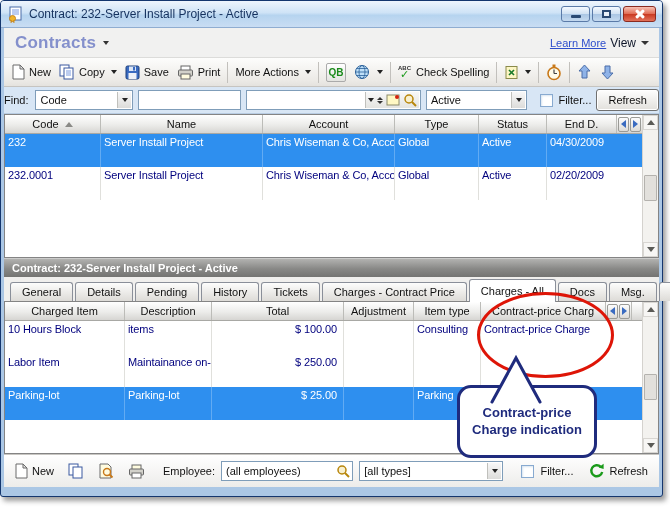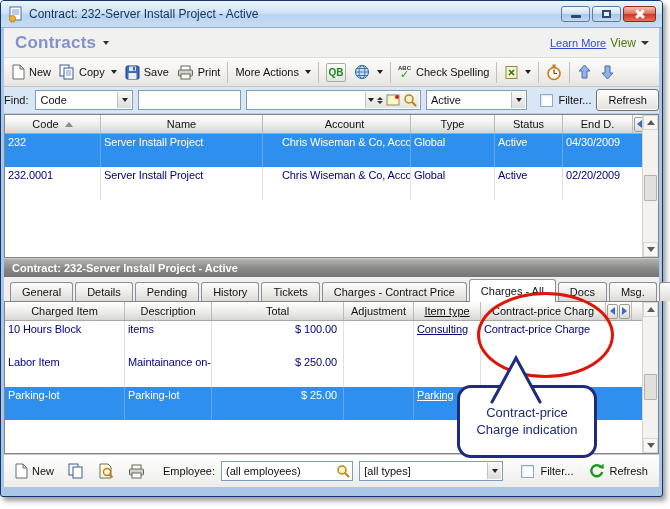--- a/index.html
+++ b/index.html
@@ -28,21 +28,21 @@
   .glyph-x2{transform:translate(-50%,-50%) rotate(-45deg);}
 
   
   .page-header{position:absolute;left:3px;right:3px;top:27px;height:30px;background:#f1f1f0;
                display:flex;align-items:center;justify-content:space-between;padding:0 10px 0 11px;
                border-bottom:1px solid #dcdcda;}
   .ph-left{display:flex;align-items:center;gap:7px;}
   .ph-title{font-size:17px;font-weight:bold;color:#8490cc;letter-spacing:.2px;}
   .ph-right{display:flex;align-items:center;gap:4px;}
   .learn-more{font-size:11px;color:#2e4ecc;text-decoration:underline;cursor:pointer;}
-  .view-menu{display:flex;align-items:center;gap:5px;font-size:12px;color:#4d7c0f;cursor:pointer;}
+  .view-menu{display:flex;align-items:center;gap:5px;font-size:12px;color:#0f172a;cursor:pointer;}
   .tri-down{width:0;height:0;border-left:4px solid transparent;border-right:4px solid transparent;border-top:4px solid #333;}
   .tri-down.small{border-left-width:3px;border-right-width:3px;border-top-width:4px;}
 
   
   .toolbar{position:absolute;left:3px;right:3px;top:57px;height:29px;display:flex;align-items:center;
            padding:0 4px;background:linear-gradient(#fdfdfc,#eceae6 80%,#e4e2de);border-bottom:1px solid #c6c4c0;}
   .tb-btn{display:flex;align-items:center;gap:4px;padding:2px 4px;font-size:11px;color:#111;cursor:pointer;white-space:nowrap;}
   .tb-sep{width:1px;height:21px;background:#c2c0bc;margin:0 3px;flex:0 0 auto;}
   .dd-tri{width:0;height:0;border-left:3px solid transparent;border-right:3px solid transparent;border-top:4px solid #222;margin-left:2px;}
   .qb-face{width:20px;height:19px;border:1px solid #aaa;border-radius:2px;background:linear-gradient(#fff,#e4e4e0);
@@ -88,23 +88,23 @@
            display:flex;align-items:center;justify-content:center;cursor:pointer;}
   .tri-l{width:0;height:0;border-top:4px solid transparent;border-bottom:4px solid transparent;border-right:5px solid #3a6bc0;}
   .tri-r{width:0;height:0;border-top:4px solid transparent;border-bottom:4px solid transparent;border-left:5px solid #3a6bc0;}
   .grid-row{display:flex;height:33px;font-size:11px;color:#00007e;letter-spacing:-.1px;cursor:default;}
   .grid-row.selected{background:#2e8fef;color:#fff;}
   .g-cell{padding:2px 3px;border-right:1px solid #e0e0dc;overflow:hidden;white-space:nowrap;flex:0 0 auto;}
   .grid-row.selected .g-cell{border-right-color:rgba(255,255,255,.25);}
   .g-right{text-align:right;padding-right:6px;}
   .g-last{flex:1 1 auto;border-right:none;}
   
-  .tg0{width:96px;}.tg1{width:162px;}.tg2{width:132px;margin-left:16px;}.tg3{width:84px;}.tg4{width:68px;}.tg5{width:70px;}
-  
-  .bg0{width:120px;}.bg1{width:87px;}.bg2{width:132px;}.bg3{width:70px;}.bg4{width:67px;text-decoration:underline;}.bg5{width:125px;}
+  .tg0{width:96px;}.tg1{width:162px;}.tg2{width:132px;}.tg3{width:84px;}.tg4{width:68px;}.tg5{width:70px;}
+  
+  .bg0{width:120px;}.bg1{width:87px;}.bg2{width:132px;}.bg3{width:70px;}.bg4{width:67px;}.bg5{width:125px;}
 
   .vscroll{position:absolute;top:0;right:0;bottom:0;width:16px;background:#f3f2ef;border-left:1px solid #d4d2ce;}
   .sb-btn{position:absolute;left:0;width:15px;height:15px;background:#f7f6f4;border:1px solid #d8d6d2;
           display:flex;align-items:center;justify-content:center;cursor:pointer;}
   .sb-up{top:0;}
   .sb-down{bottom:0;}
   .sb-tri-u{width:0;height:0;border-left:4px solid transparent;border-right:4px solid transparent;border-bottom:5px solid #5a5a56;}
   .sb-tri-d{width:0;height:0;border-left:4px solid transparent;border-right:4px solid transparent;border-top:5px solid #5a5a56;}
   .sb-thumb{position:absolute;left:1px;width:13px;height:26px;background:#e2e0dc;border:1px solid #b4b2ae;border-radius:1px;cursor:pointer;}
 
@@ -127,21 +127,21 @@
   .bb-label{font-size:11px;color:#111;}
   .employee-wrap{position:relative;width:134px;}
   .employee-wrap .txt-input{padding-right:18px;}
   .employee-mag{position:absolute;right:3px;top:3px;}
 
   
   .ov{position:absolute;pointer-events:none;}
   .red-ellipse{left:477px;top:292px;width:137px;height:86px;border:3px solid #de1507;border-radius:50%;z-index:20;}
   .callout{left:457px;top:385px;width:140px;height:73px;background:#fff;border:3px solid #1f2b7d;border-radius:14px;
            z-index:21;display:flex;align-items:center;justify-content:center;text-align:center;
-           font-size:13px;font-weight:normal;color:#1f2b7d;line-height:1.3;padding:2px 16px;}
+           font-size:13px;font-weight:bold;color:#1f2b7d;line-height:1.3;padding:2px 8px;}
   .pointer-svg{left:485px;top:352px;z-index:22;}
 </style>
 </head>
 <body>
 
 <div class="stage">
   <div class="window">
 
     <div class="titlebar">
       <svg class="title-icon" viewBox="0 0 17 17">

